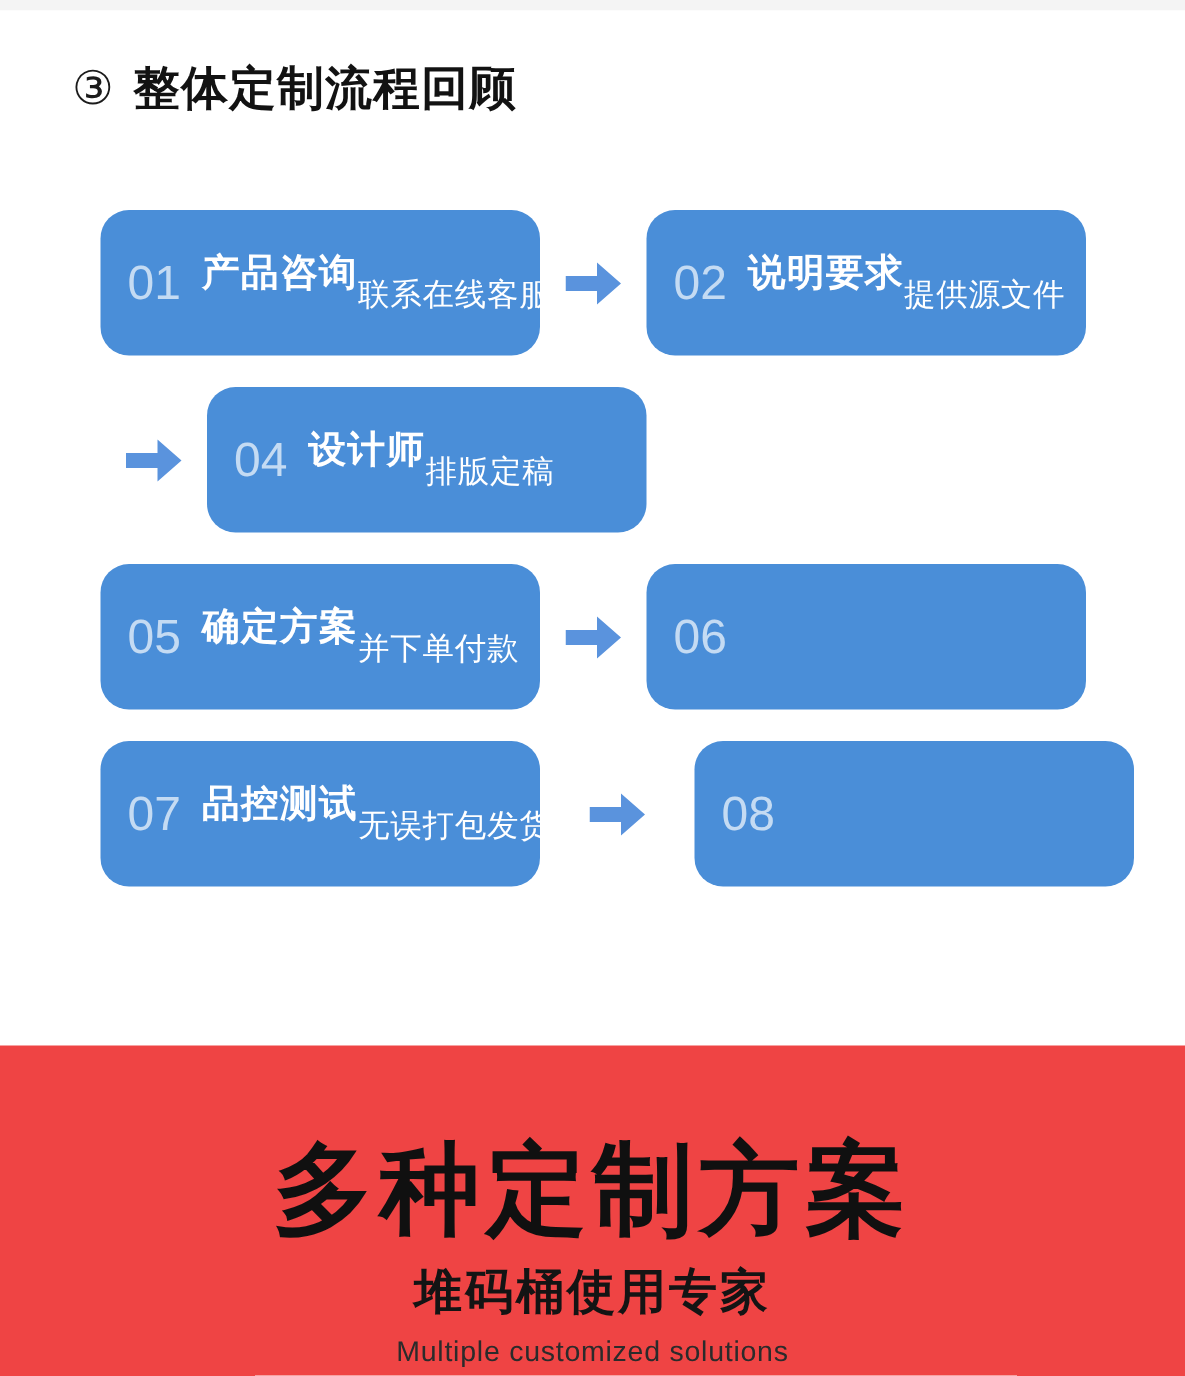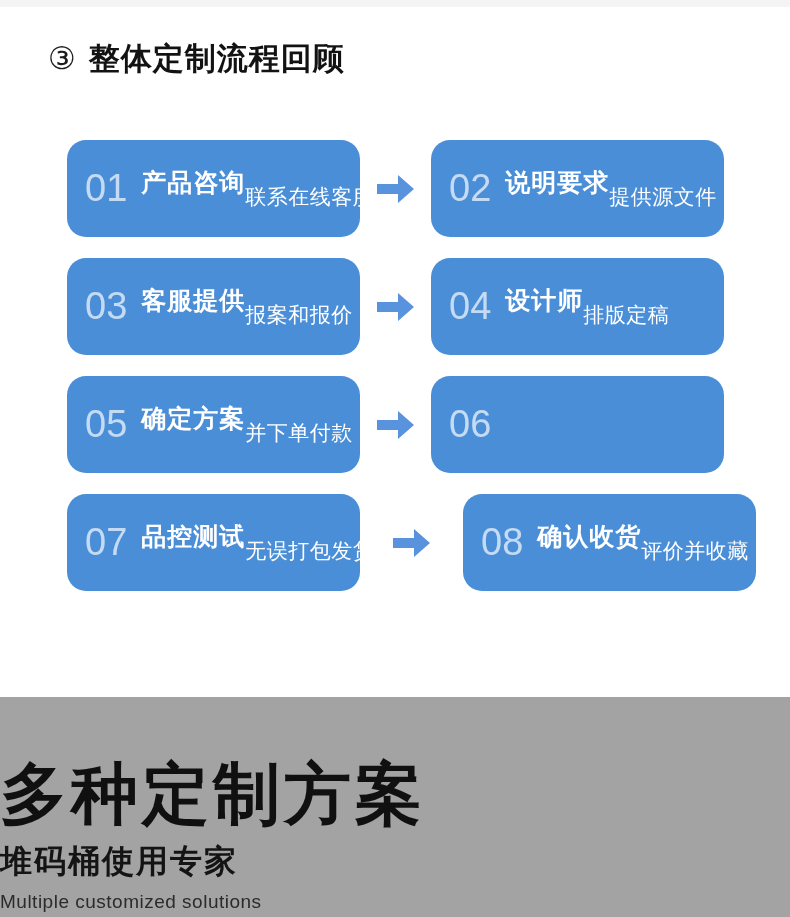--- a/index.html
+++ b/index.html
@@ -83,21 +83,21 @@
     height: 97px;
     background: #4a8ed8;
     border-radius: 19px;
     display: flex;
     align-items: center;
     box-sizing: border-box;
     padding-left: 18px;
     flex: none;
   }
   .step-num {
-    font-size: 38px;
+    font-size: 32px;
     line-height: 1;
     font-weight: 400;
     color: rgba(255,255,255,0.68);
     letter-spacing: 0px;
     margin-right: 14px;
     flex: none;
     padding-bottom: 2px;
   }
   .step-text {
     display: flex;
@@ -133,24 +133,24 @@
     display: block;
   }
 
   
   .banner {
     position: absolute;
     left: 0;
     top: 697px;
     width: 790px;
     height: 220px;
-    background: #a3a3a3;
+    background: #ef4444;
     display: flex;
     flex-direction: column;
-    align-items: flex-start;
+    align-items: center;
   }
   .banner-main {
     margin-top: 63px;
     font-size: 67px;
     line-height: 1;
     font-weight: 700;
     color: #101010;
     letter-spacing: 4px;
     white-space: nowrap;
   }
@@ -205,27 +205,20 @@
         <div class="step-card">
           <span class="step-num">02</span>
           <span class="step-text">
             <span class="step-title">说明要求</span>
             <span class="step-sub">提供源文件</span>
           </span>
         </div>
       </div>
 
       <div class="card-row">
-        <div class="step-card">
-          <span class="step-num">03</span>
-          <span class="step-text">
-            <span class="step-title">客服提供</span>
-            <span class="step-sub">报案和报价</span>
-          </span>
-        </div>
         <div class="arrow-gap">
           <svg class="arrow-icon" width="38" height="30" viewBox="0 0 38 30" aria-hidden="true">
             <path d="M0 10 L21 10 L21 1 L37 15 L21 29 L21 20 L0 20 Z" fill="#5a93dd"></path>
           </svg>
         </div>
         <div class="step-card">
           <span class="step-num">04</span>
           <span class="step-text">
             <span class="step-title">设计师</span>
             <span class="step-sub">排版定稿</span>
@@ -259,24 +252,20 @@
             <span class="step-sub">无误打包发货</span>
           </span>
         </div>
         <div class="arrow-gap">
           <svg class="arrow-icon" width="38" height="30" viewBox="0 0 38 30" aria-hidden="true">
             <path d="M0 10 L21 10 L21 1 L37 15 L21 29 L21 20 L0 20 Z" fill="#5a93dd"></path>
           </svg>
         </div>
         <div class="step-card">
           <span class="step-num">08</span>
-          <span class="step-text">
-            <span class="step-title">确认收货</span>
-            <span class="step-sub">评价并收藏</span>
-          </span>
         </div>
       </div>
 
     </div>
   </div>
 
   <div class="banner">
     <div class="banner-main">多种定制方案</div>
     <div class="banner-sub">堆码桶使用专家</div>
     <div class="banner-en">Multiple customized solutions</div>

